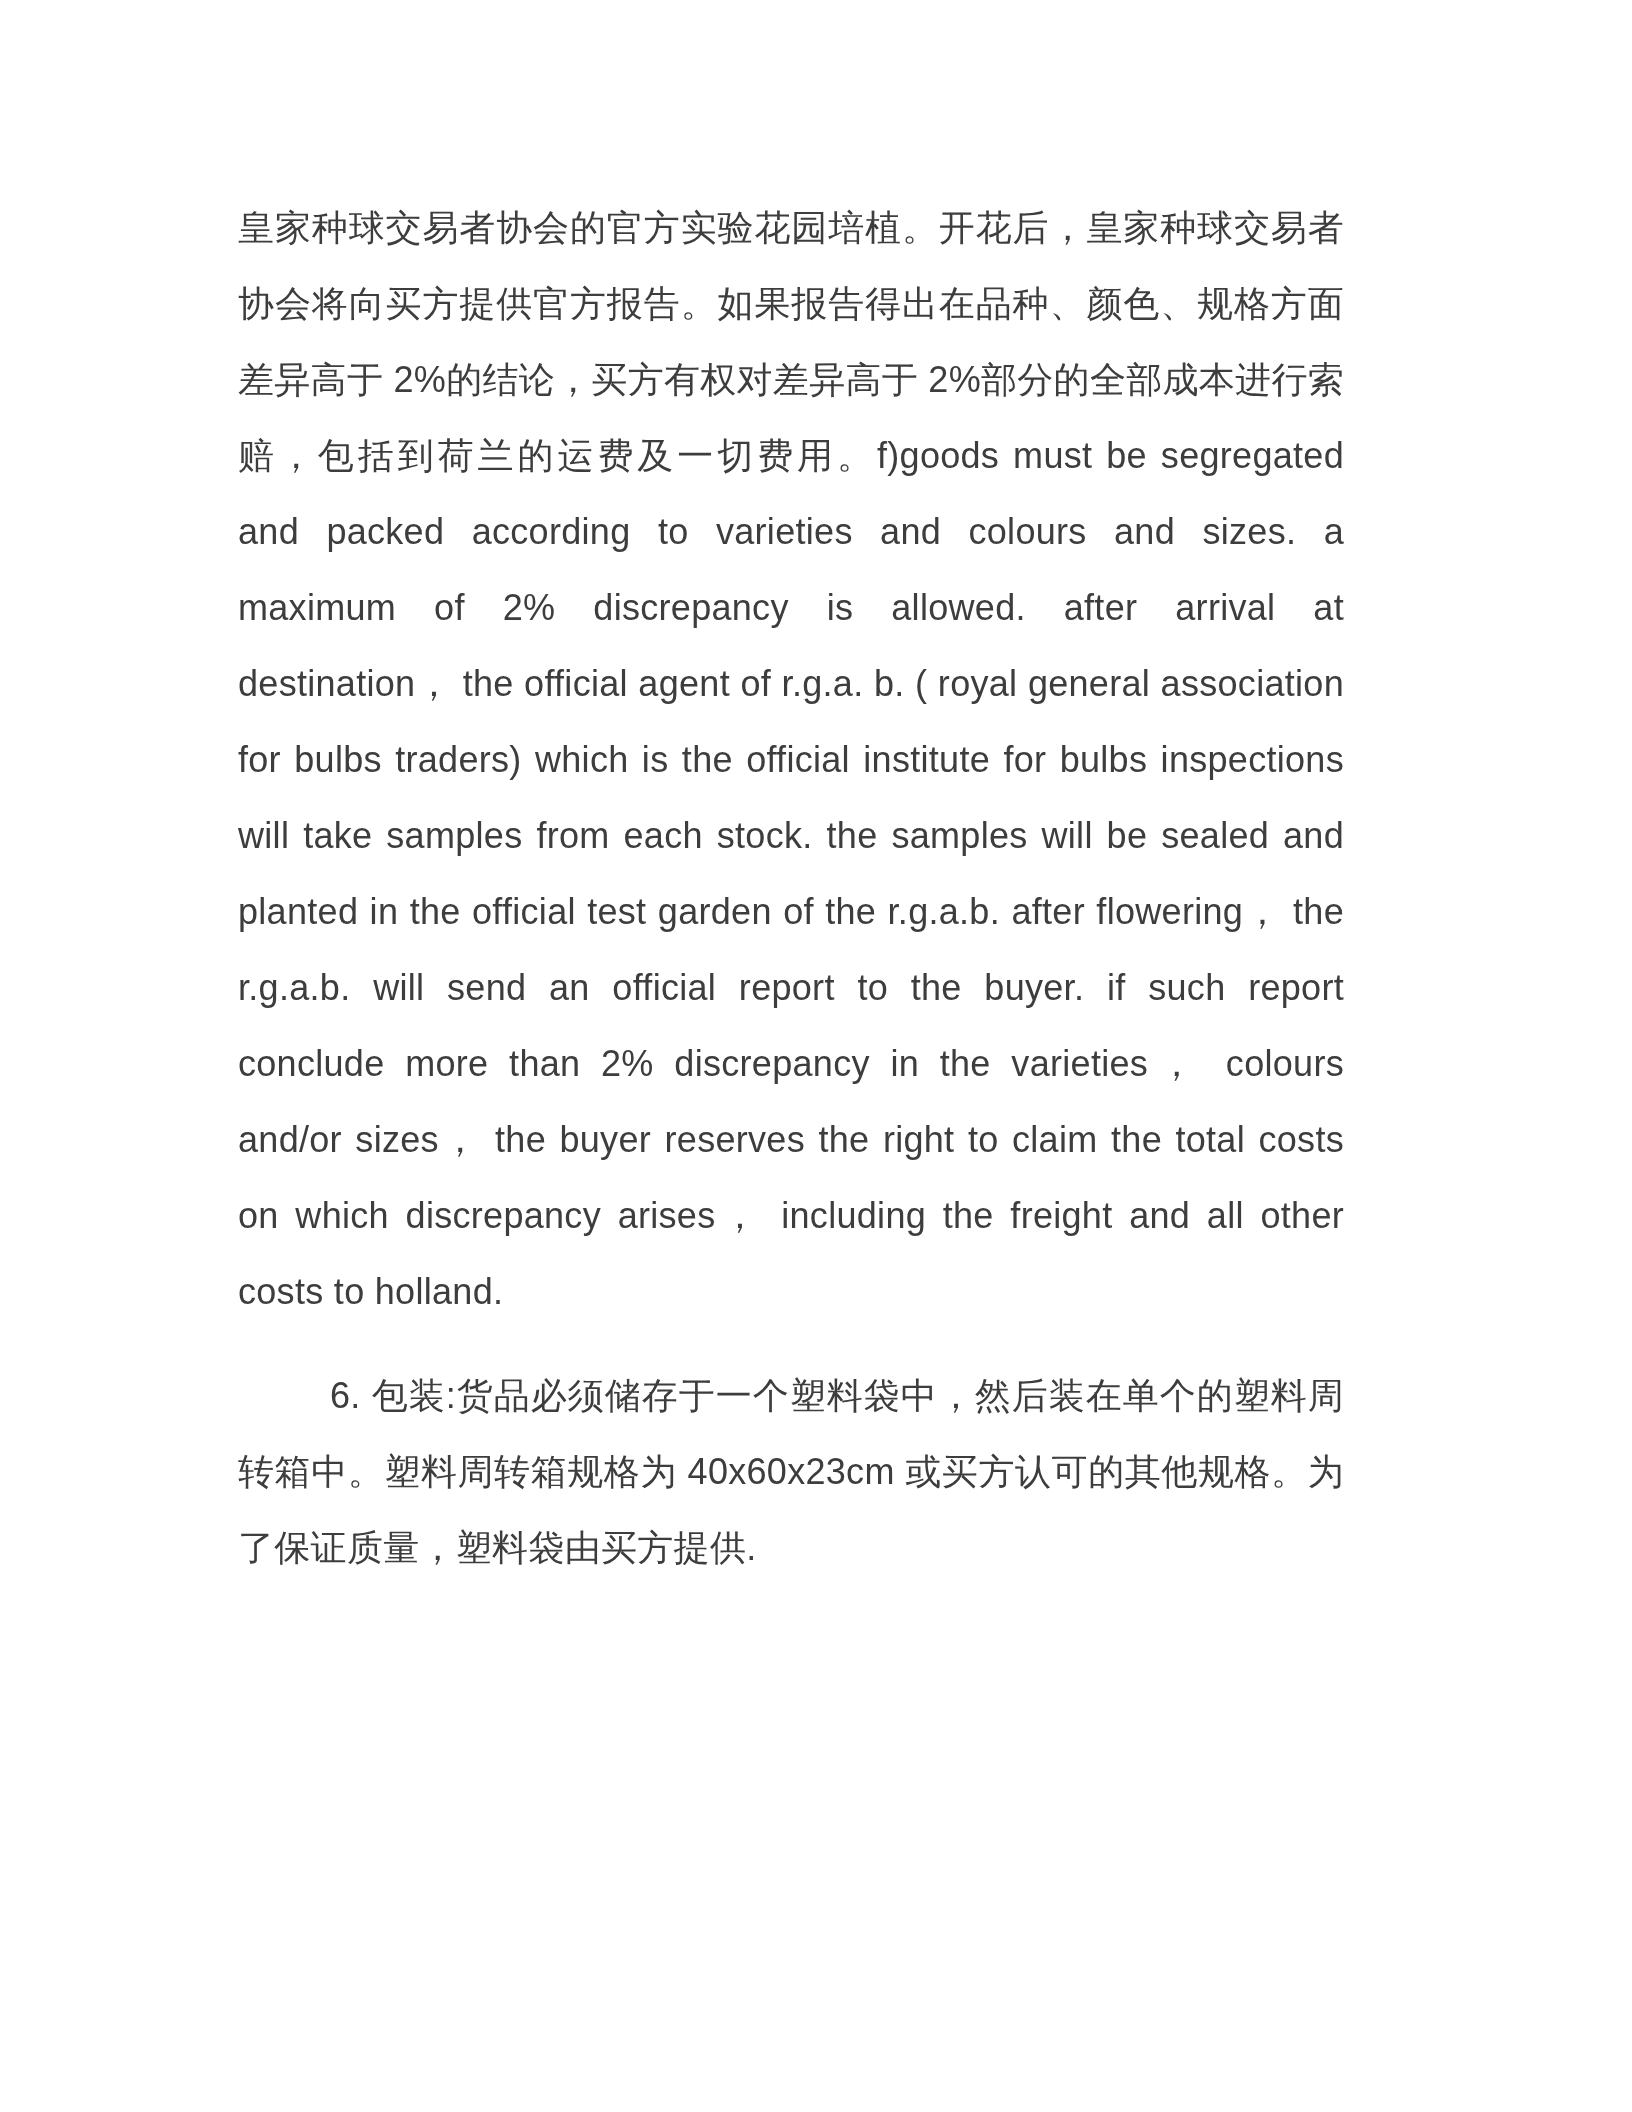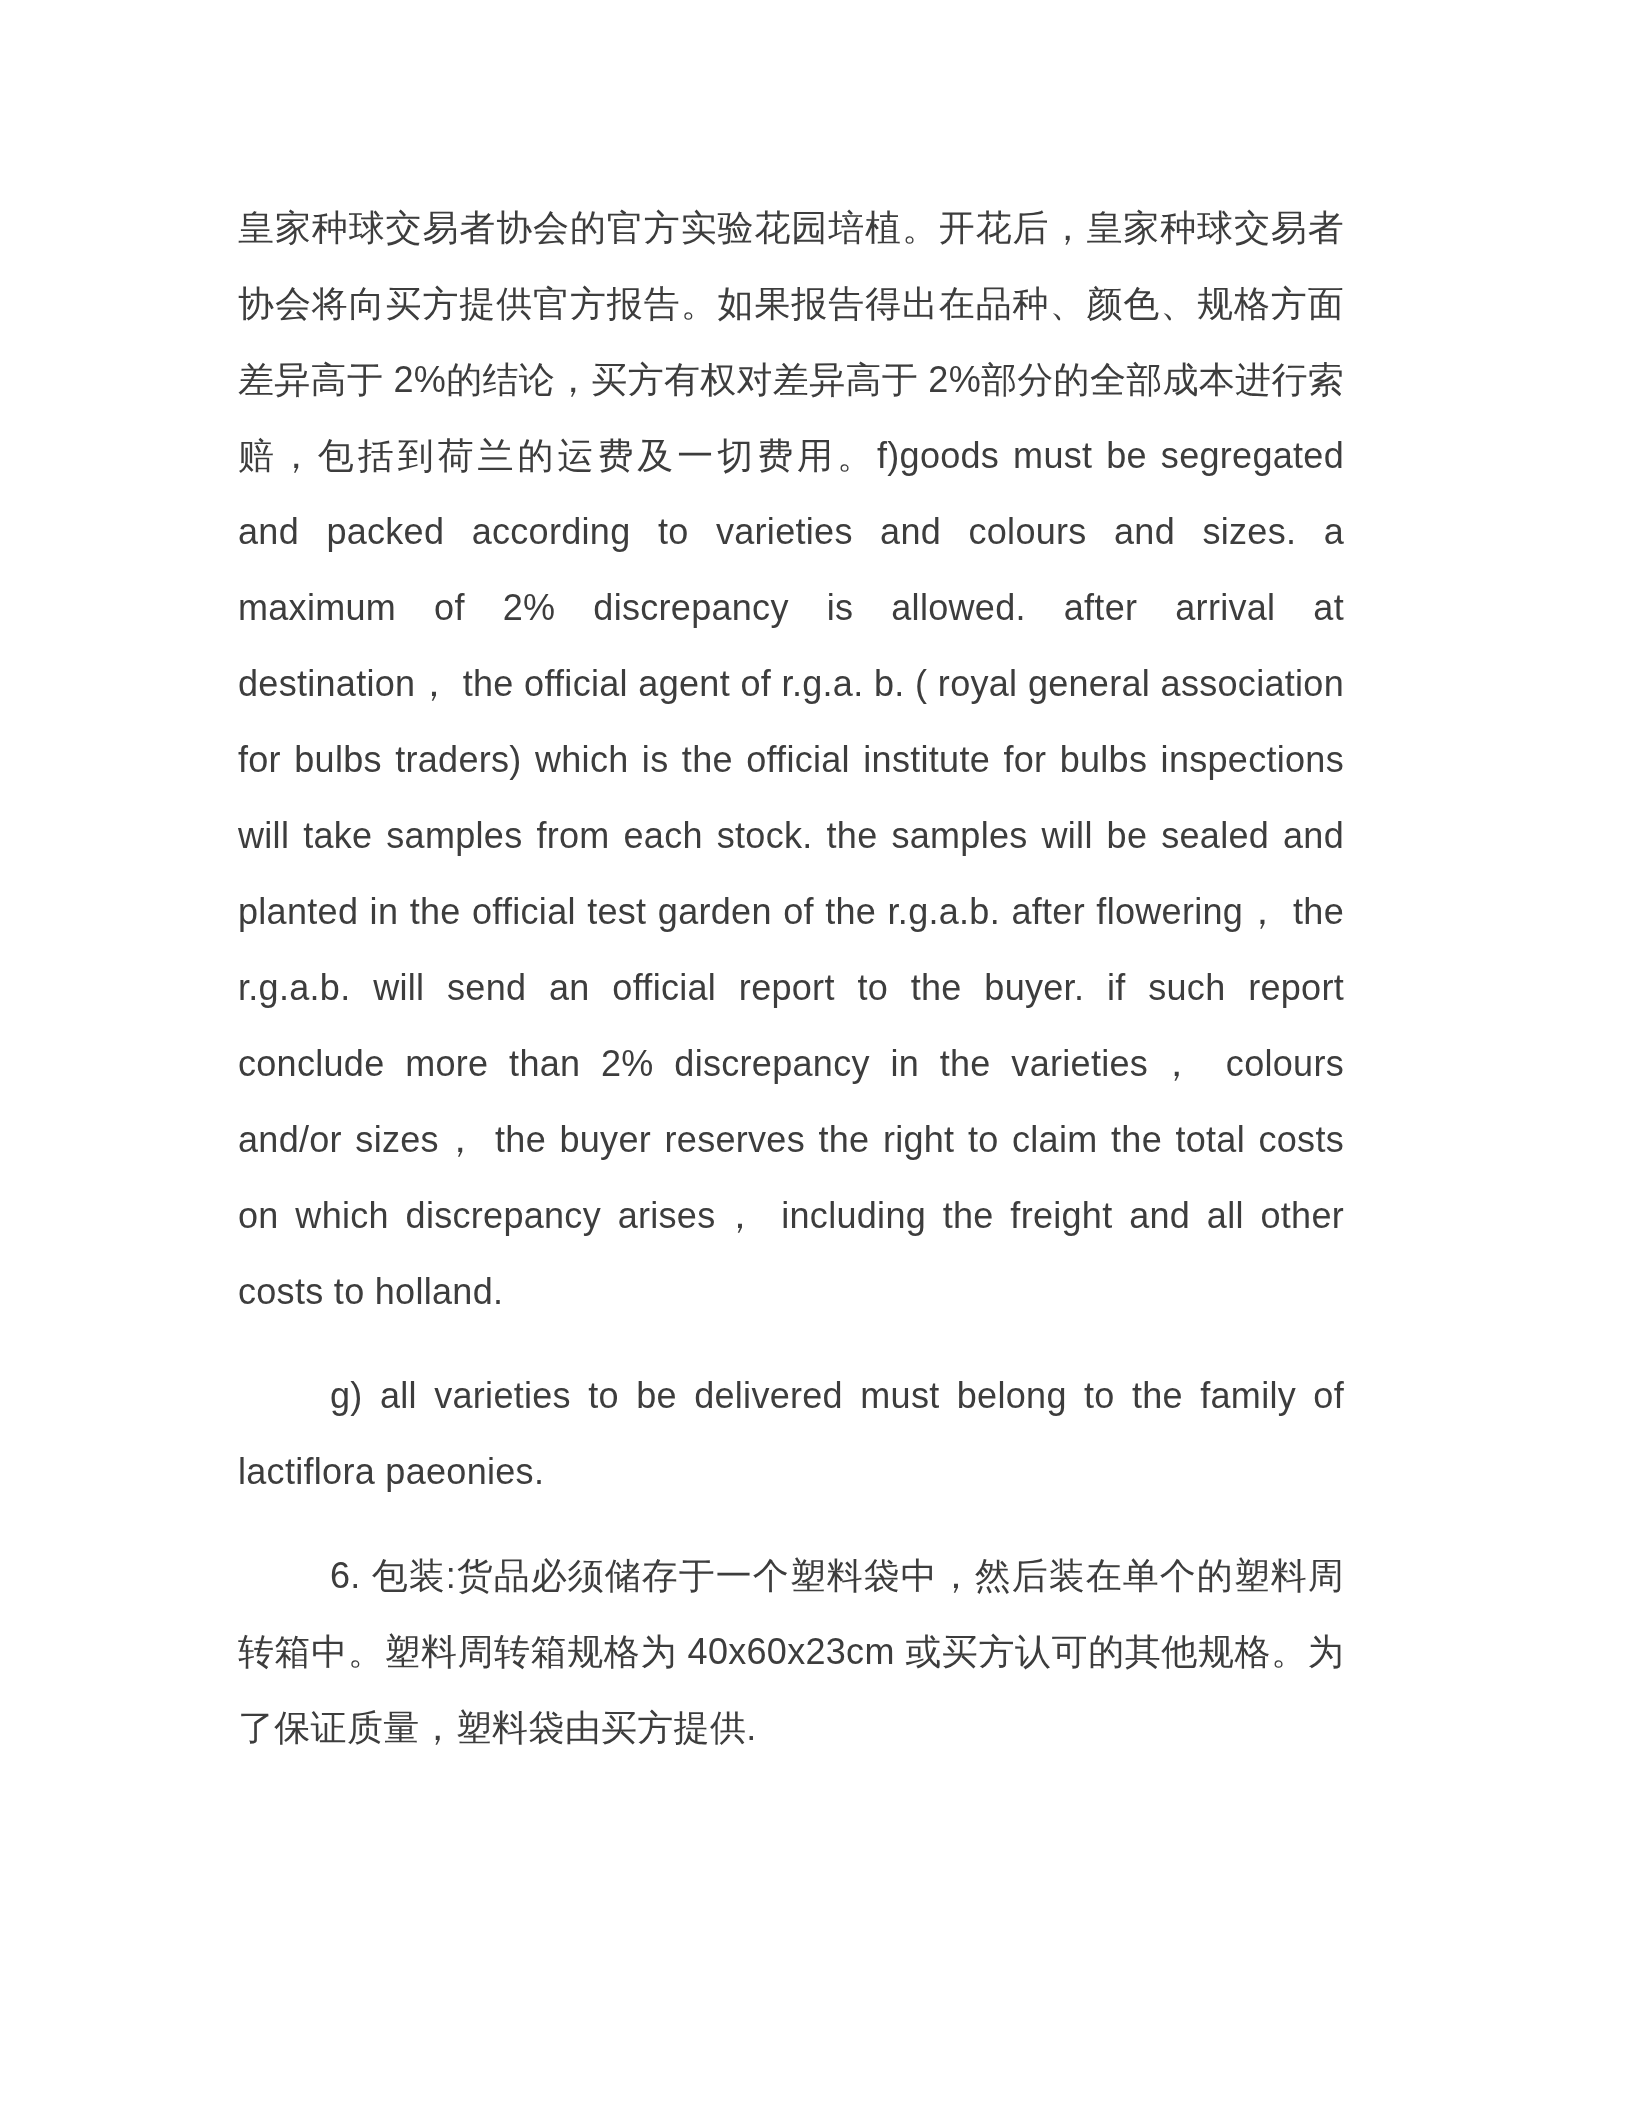--- a/index.html
+++ b/index.html
@@ -36,16 +36,15 @@
   .para:last-child {
     margin-bottom: 0;
   }
 </style>
 </head>
 <body>
 
 <div class="page">
   <div class="doc-body">
     <p class="para">皇家种球交易者协会的官方实验花园培植。开花后，皇家种球交易者协会将向买方提供官方报告。如果报告得出在品种、颜色、规格方面差异高于 2%的结论，买方有权对差异高于 2%部分的全部成本进行索赔，包括到荷兰的运费及一切费用。f)goods must be segregated and packed according to varieties and colours and sizes. a maximum of 2% discrepancy is allowed. after arrival at destination， the official agent of r.g.a. b. ( royal general association for bulbs traders) which is the official institute for bulbs inspections will take samples from each stock. the samples will be sealed and planted in the official test garden of the r.g.a.b. after flowering， the r.g.a.b. will send an official report to the buyer. if such report conclude more than 2% discrepancy in the varieties， colours and/or sizes， the buyer reserves the right to claim the total costs on which discrepancy arises， including the freight and all other costs to holland.</p>
-    <p class="para indent">g) all varieties to be delivered must belong to the family of lactiflora paeonies.</p>
     <p class="para indent">6. 包装:货品必须储存于一个塑料袋中，然后装在单个的塑料周转箱中。塑料周转箱规格为 40x60x23cm 或买方认可的其他规格。为了保证质量，塑料袋由买方提供.</p>
   </div>
 </div>
 
 </body></html>

